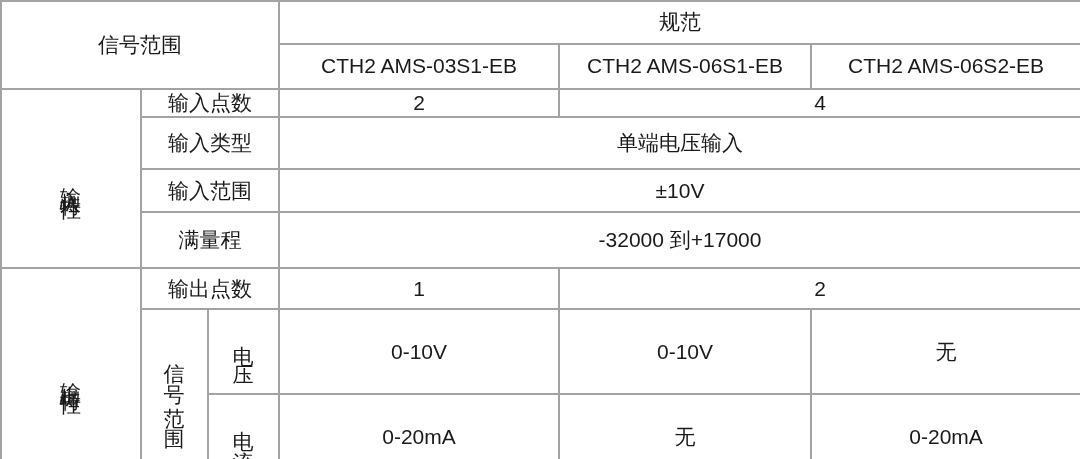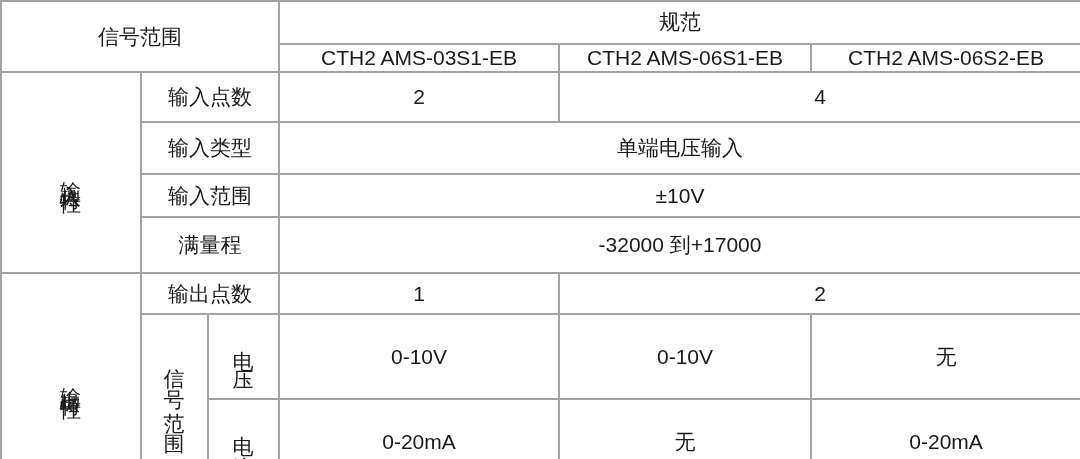--- a/index.html
+++ b/index.html
@@ -58,27 +58,27 @@
       <col style="width:252px">
       <col style="width:270px">
     </colgroup>
 
     <tbody>
         <tr style="height:43px">
       <td colspan="3" rowspan="2">信号范围</td>
       <td colspan="3">规范</td>
     </tr>
 
-    <tr style="height:28px">
+    <tr style="height:45px">
       <td>CTH2 AMS-03S1-EB</td>
       <td>CTH2 AMS-06S1-EB</td>
       <td>CTH2 AMS-06S2-EB</td>
     </tr>
 
-    <tr style="height:50px">
+    <tr style="height:28px">
       <td rowspan="4">
         <span class="vtext">输入特性</span>
       </td>
       <td colspan="2">输入点数</td>
       <td>2</td>
       <td colspan="2">4</td>
     </tr>
 
     <tr style="height:52px">
       <td colspan="2">输入类型</td>

